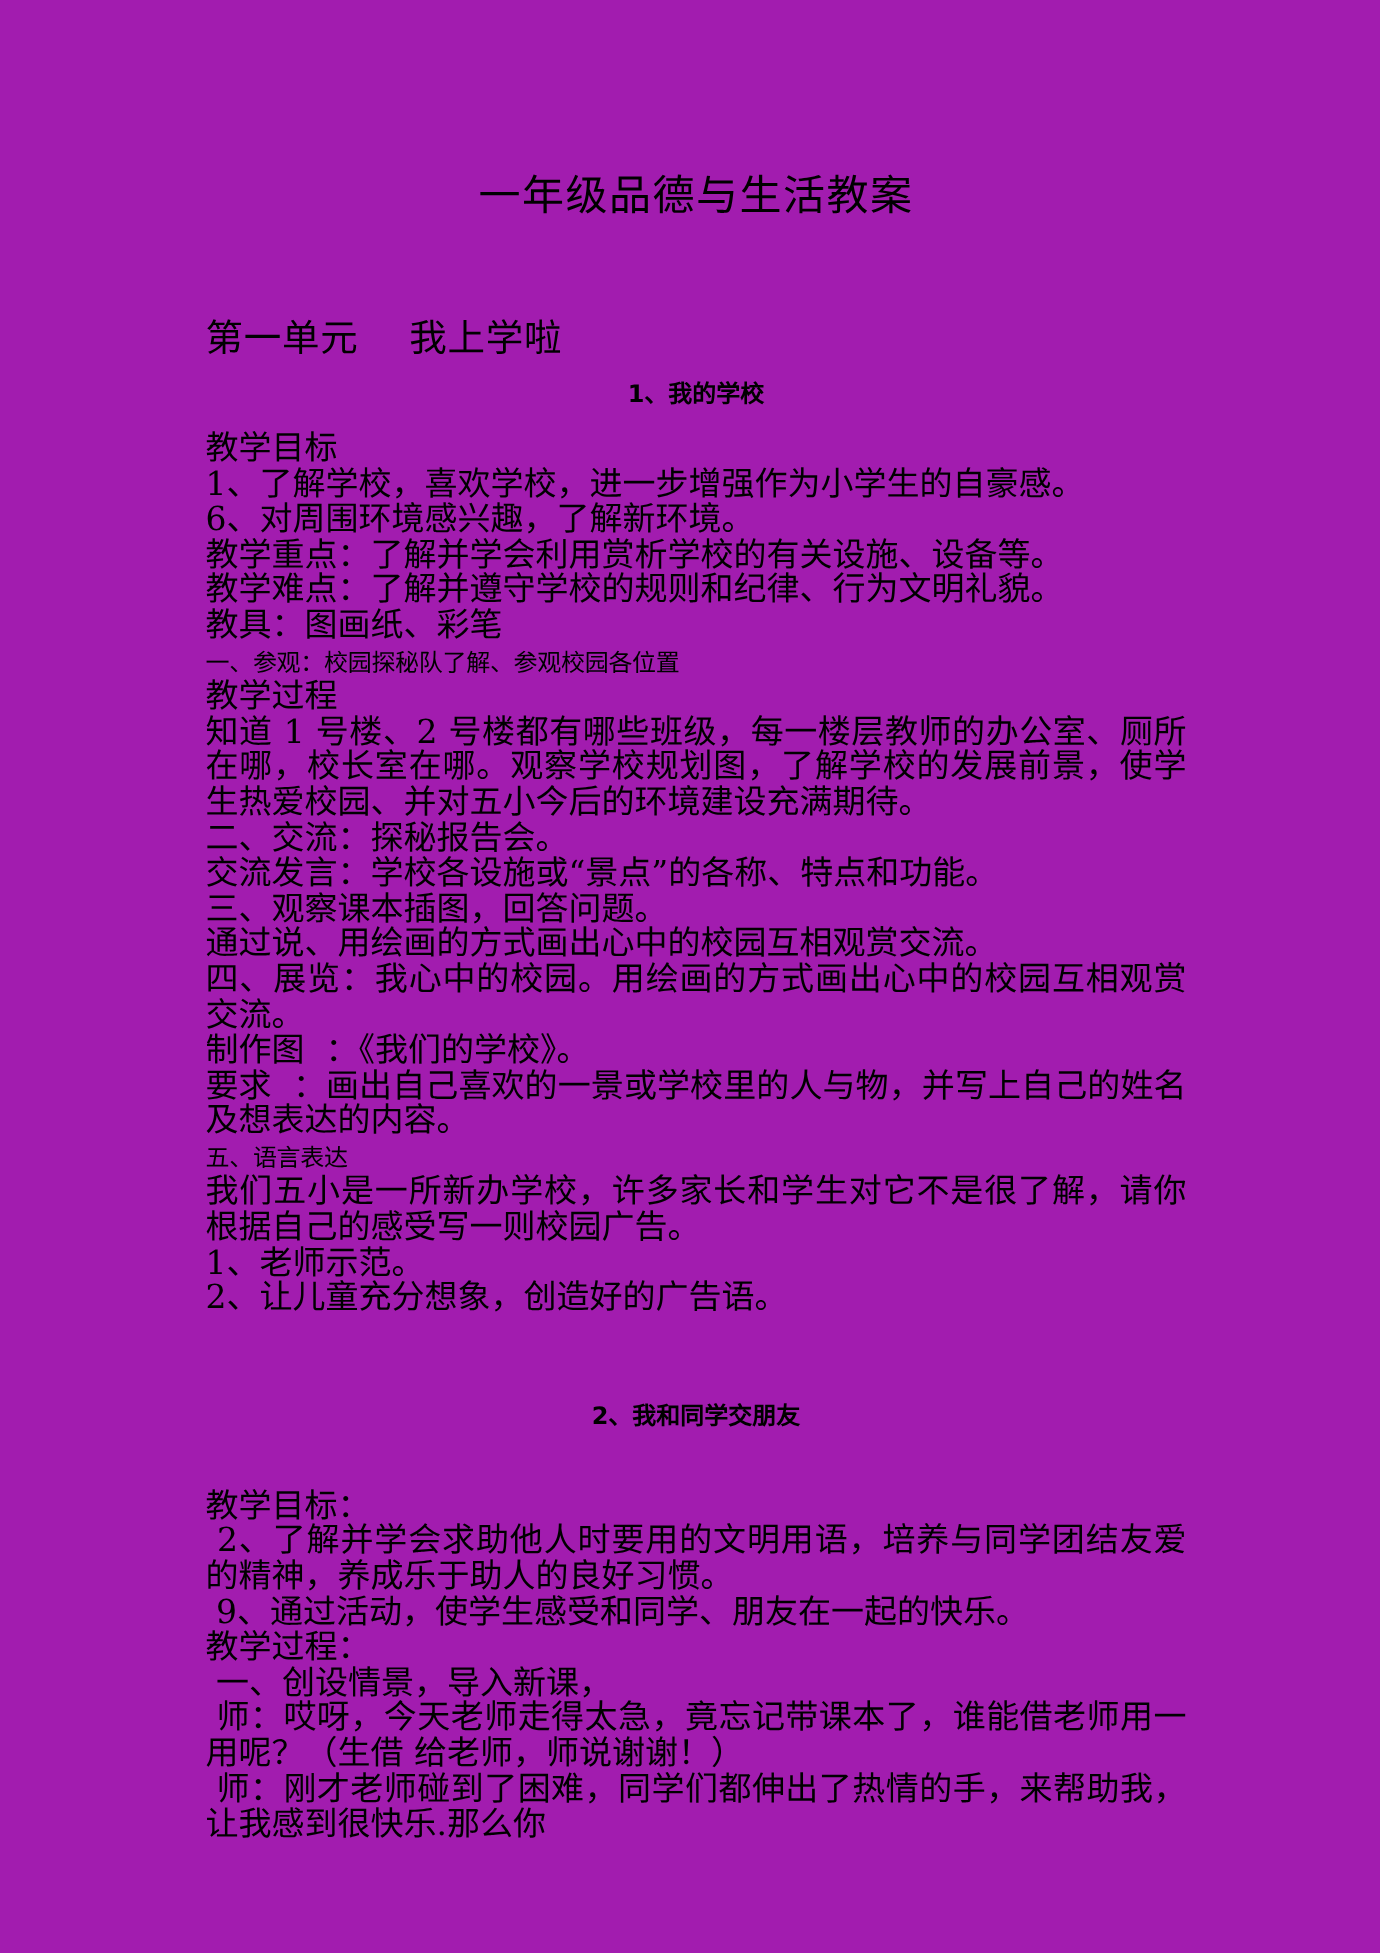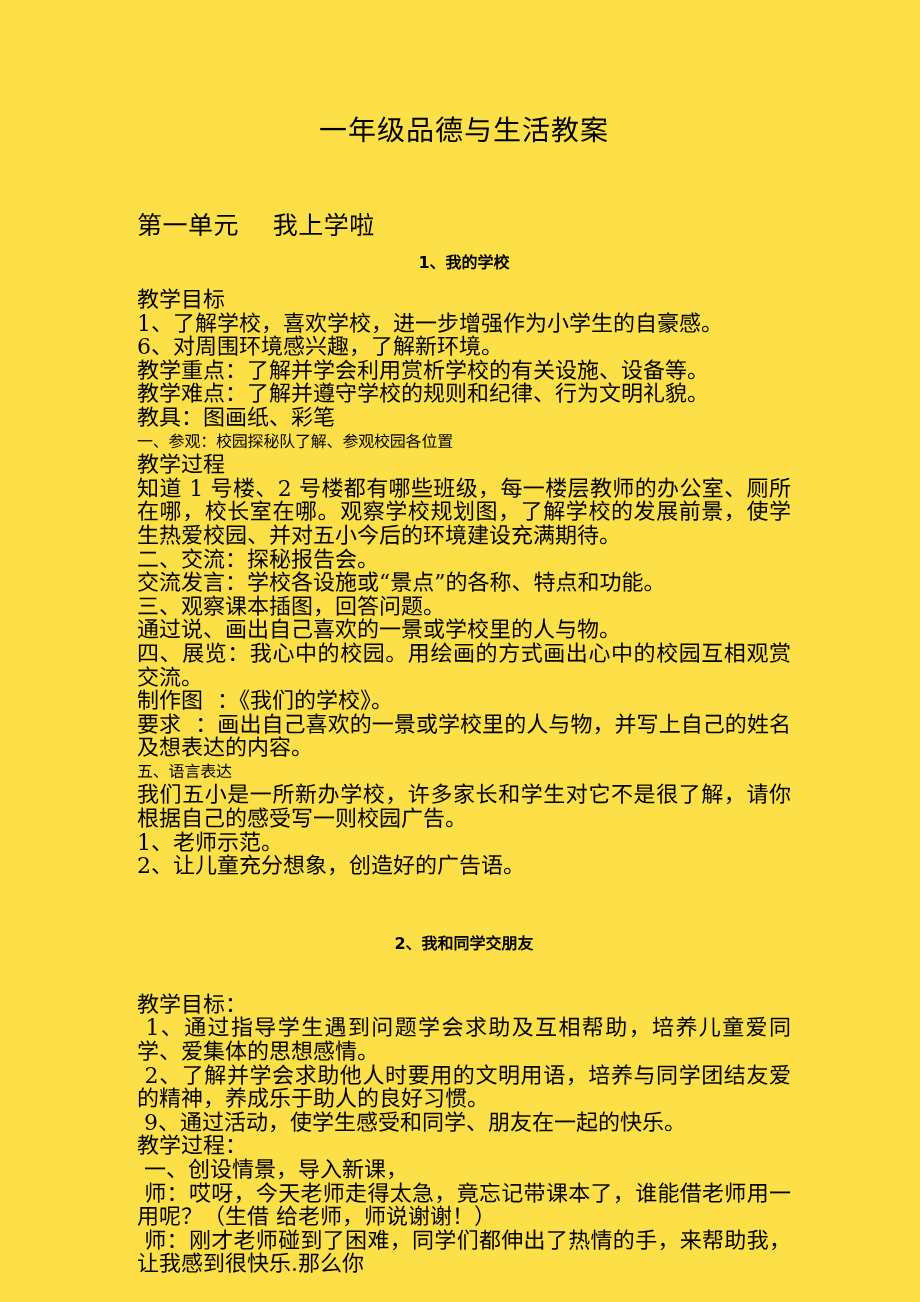--- a/index.html
+++ b/index.html
@@ -11,21 +11,21 @@
   body {
     font-family: "DejaVu Serif", "Liberation Serif", serif;
     color: #000000;
     -webkit-font-smoothing: antialiased;
   }
   .page {
     position: relative;
     width: 920px;
     height: 1302px;
     margin: 0 auto;
-    background: #fde047;
+    background: #a21caf;
     overflow: hidden;
     box-sizing: border-box;
   }
   .content {
     position: absolute;
     left: 137px;
     top: 0;
     width: 654px;
   }
   
@@ -107,35 +107,34 @@
         <p class="line">6、对周围环境感兴趣，了解新环境。</p>
         <p class="line">教学重点：了解并学会利用赏析学校的有关设施、设备等。</p>
         <p class="line">教学难点：了解并遵守学校的规则和纪律、行为文明礼貌。</p>
         <p class="line">教具：图画纸、彩笔</p>
         <p class="line heavy">一、参观：校园探秘队了解、参观校园各位置</p>
         <p class="line">教学过程</p>
         <p class="line">知道 1 号楼、2 号楼都有哪些班级，每一楼层教师的办公室、厕所在哪，校长室在哪。观察学校规划图，了解学校的发展前景，使学生热爱校园、并对五小今后的环境建设充满期待。</p>
         <p class="line">二、交流：探秘报告会。</p>
         <p class="line">交流发言：学校各设施或“景点”的各称、特点和功能。</p>
         <p class="line">三、观察课本插图，回答问题。</p>
-        <p class="line">通过说、画出自己喜欢的一景或学校里的人与物。</p>
+        <p class="line">通过说、用绘画的方式画出心中的校园互相观赏交流。</p>
         <p class="line">四、展览：我心中的校园。用绘画的方式画出心中的校园互相观赏交流。</p>
         <p class="line">制作图  ：《我们的学校》。</p>
         <p class="line">要求  ：画出自己喜欢的一景或学校里的人与物，并写上自己的姓名及想表达的内容。</p>
         <p class="line heavy">五、语言表达</p>
         <p class="line">我们五小是一所新办学校，许多家长和学生对它不是很了解，请你根据自己的感受写一则校园广告。</p>
         <p class="line">1、老师示范。</p>
         <p class="line">2、让儿童充分想象，创造好的广告语。</p>
       </div>
 
     <h3 class="lesson-title-2">2、我和同学交朋友</h3>
 
     <div id="lesson2-body">
         <p class="line">教学目标：</p>
-        <p class="line"> 1、通过指导学生遇到问题学会求助及互相帮助，培养儿童爱同学、爱集体的思想感情。</p>
         <p class="line"> 2、了解并学会求助他人时要用的文明用语，培养与同学团结友爱的精神，养成乐于助人的良好习惯。</p>
         <p class="line"> 9、通过活动，使学生感受和同学、朋友在一起的快乐。</p>
         <p class="line">教学过程：</p>
         <p class="line"> 一、创设情景，导入新课，</p>
         <p class="line"> 师：哎呀，今天老师走得太急，竟忘记带课本了，谁能借老师用一用呢？（生借 给老师，师说谢谢！）</p>
         <p class="line"> 师：刚才老师碰到了困难，同学们都伸出了热情的手，来帮助我，让我感到很快乐.那么你</p>
       </div>
 
   </div>
 </div>

